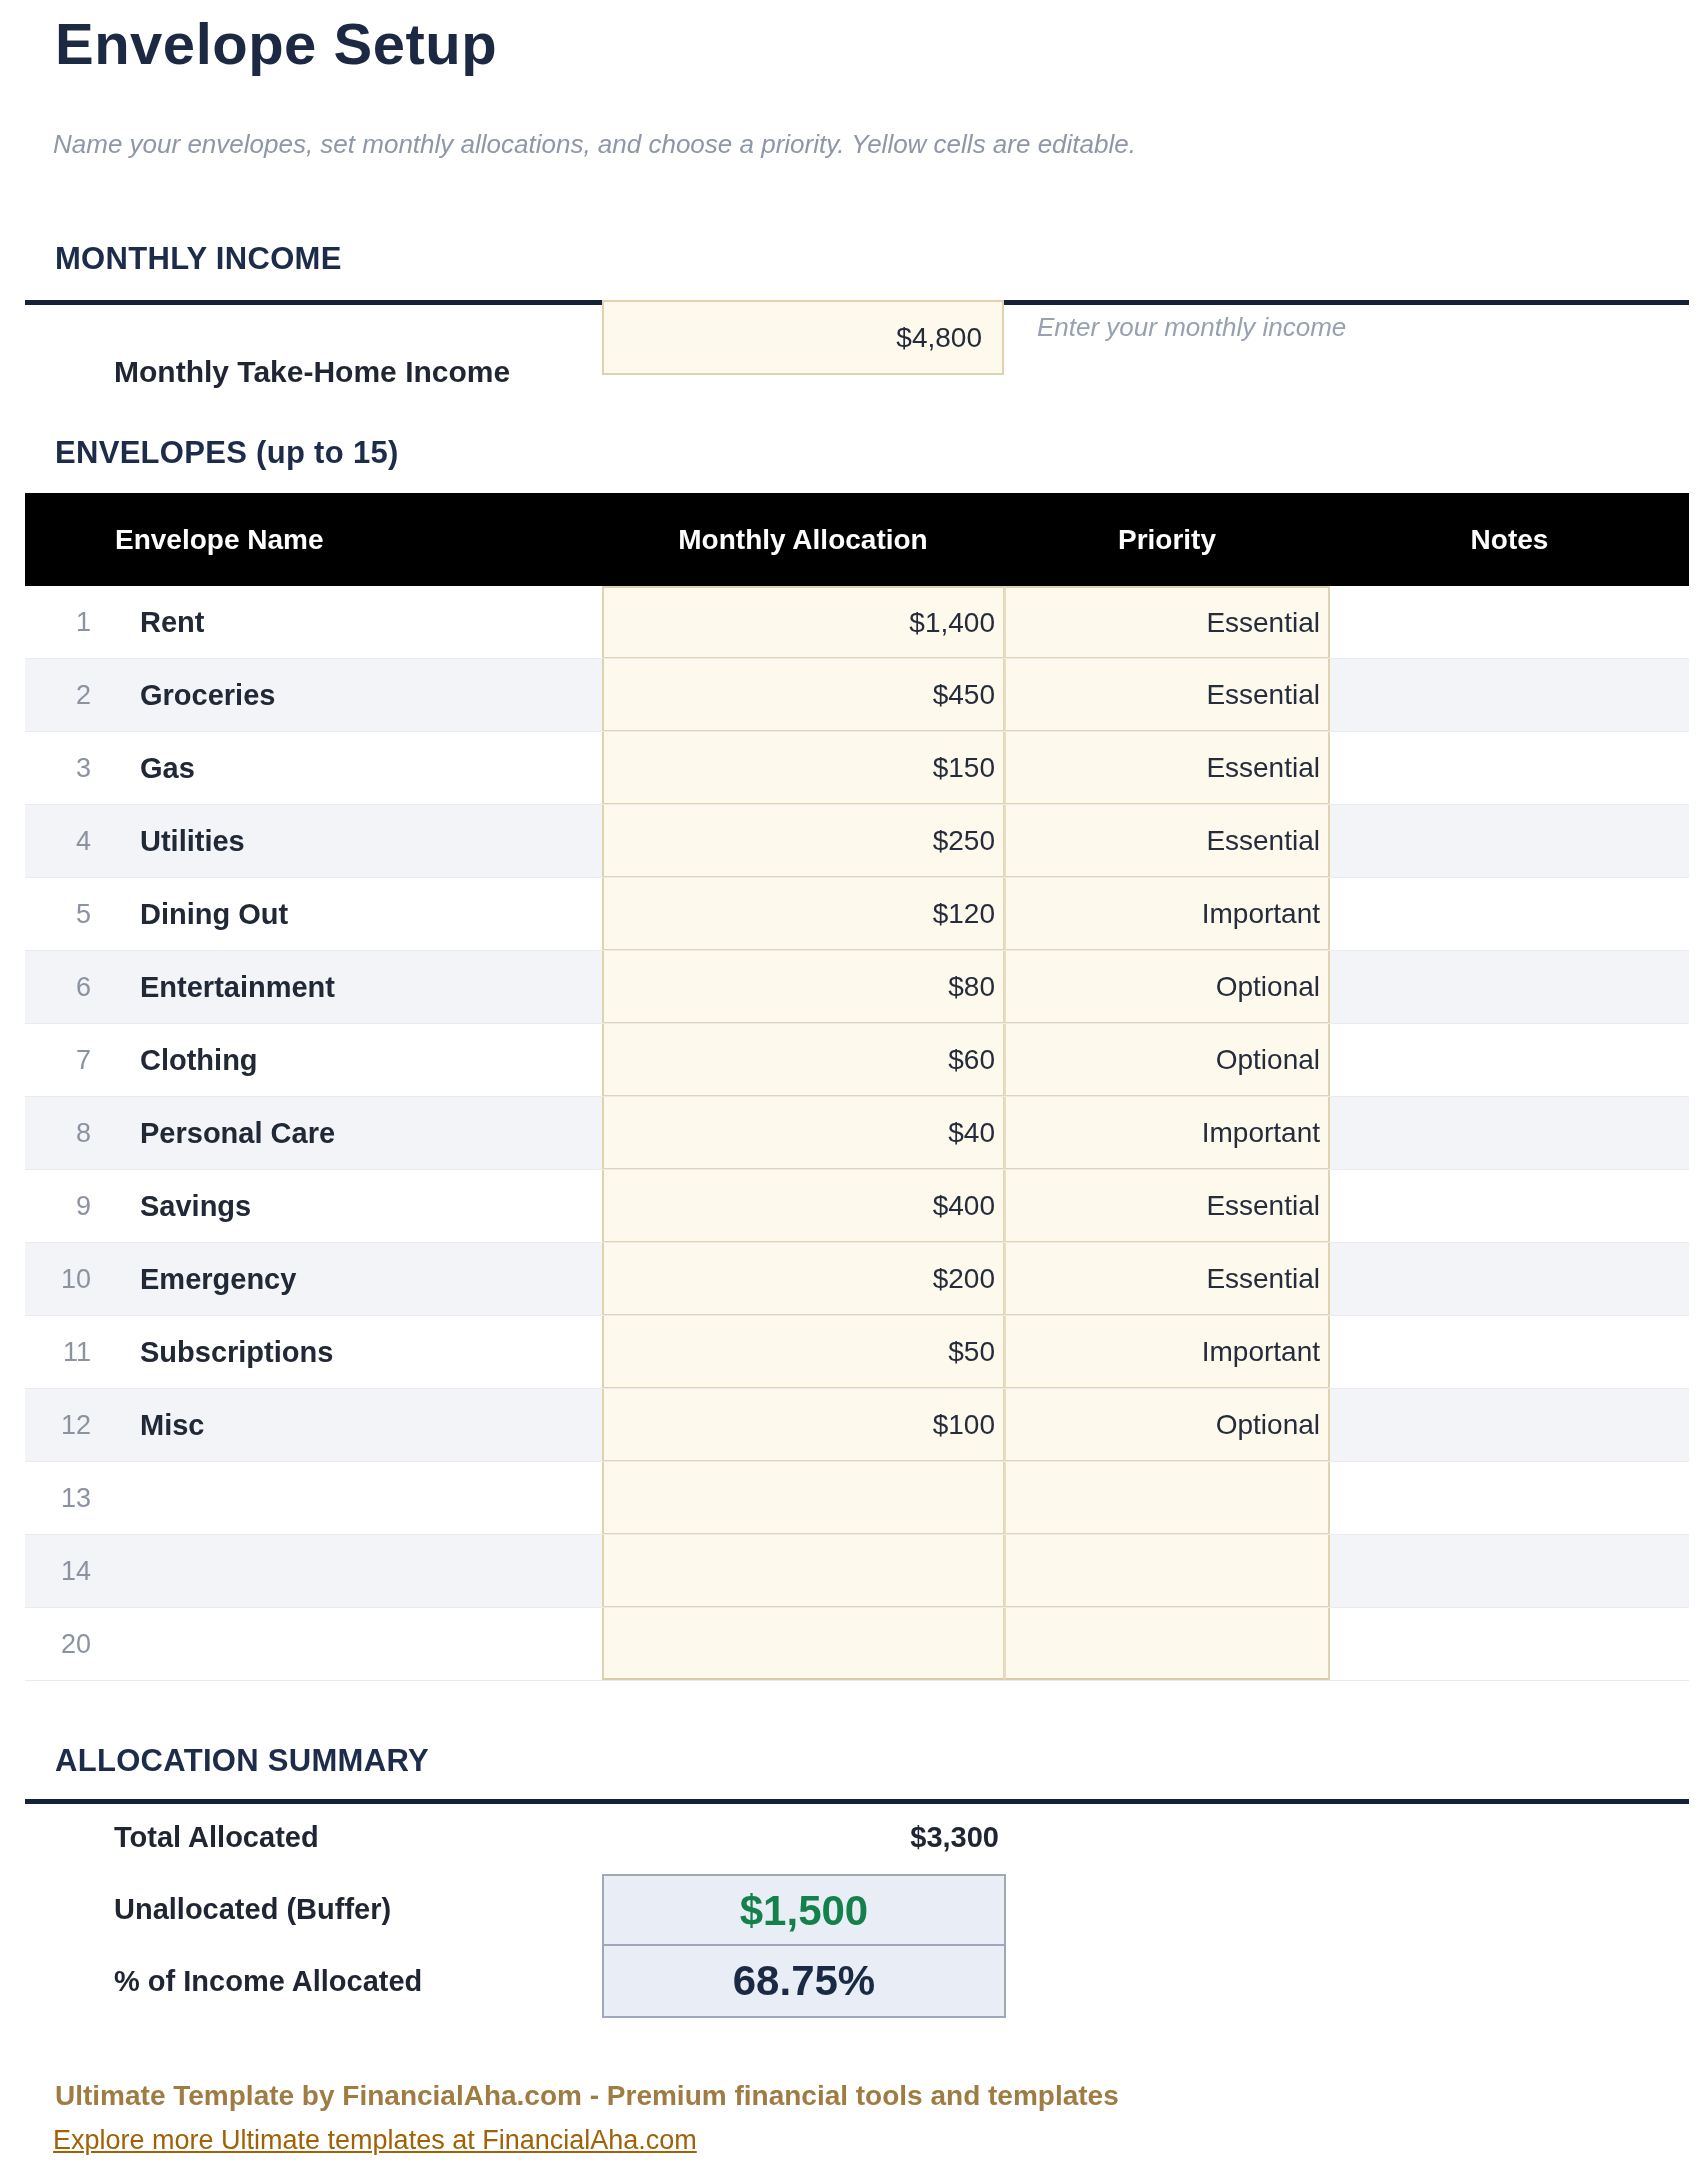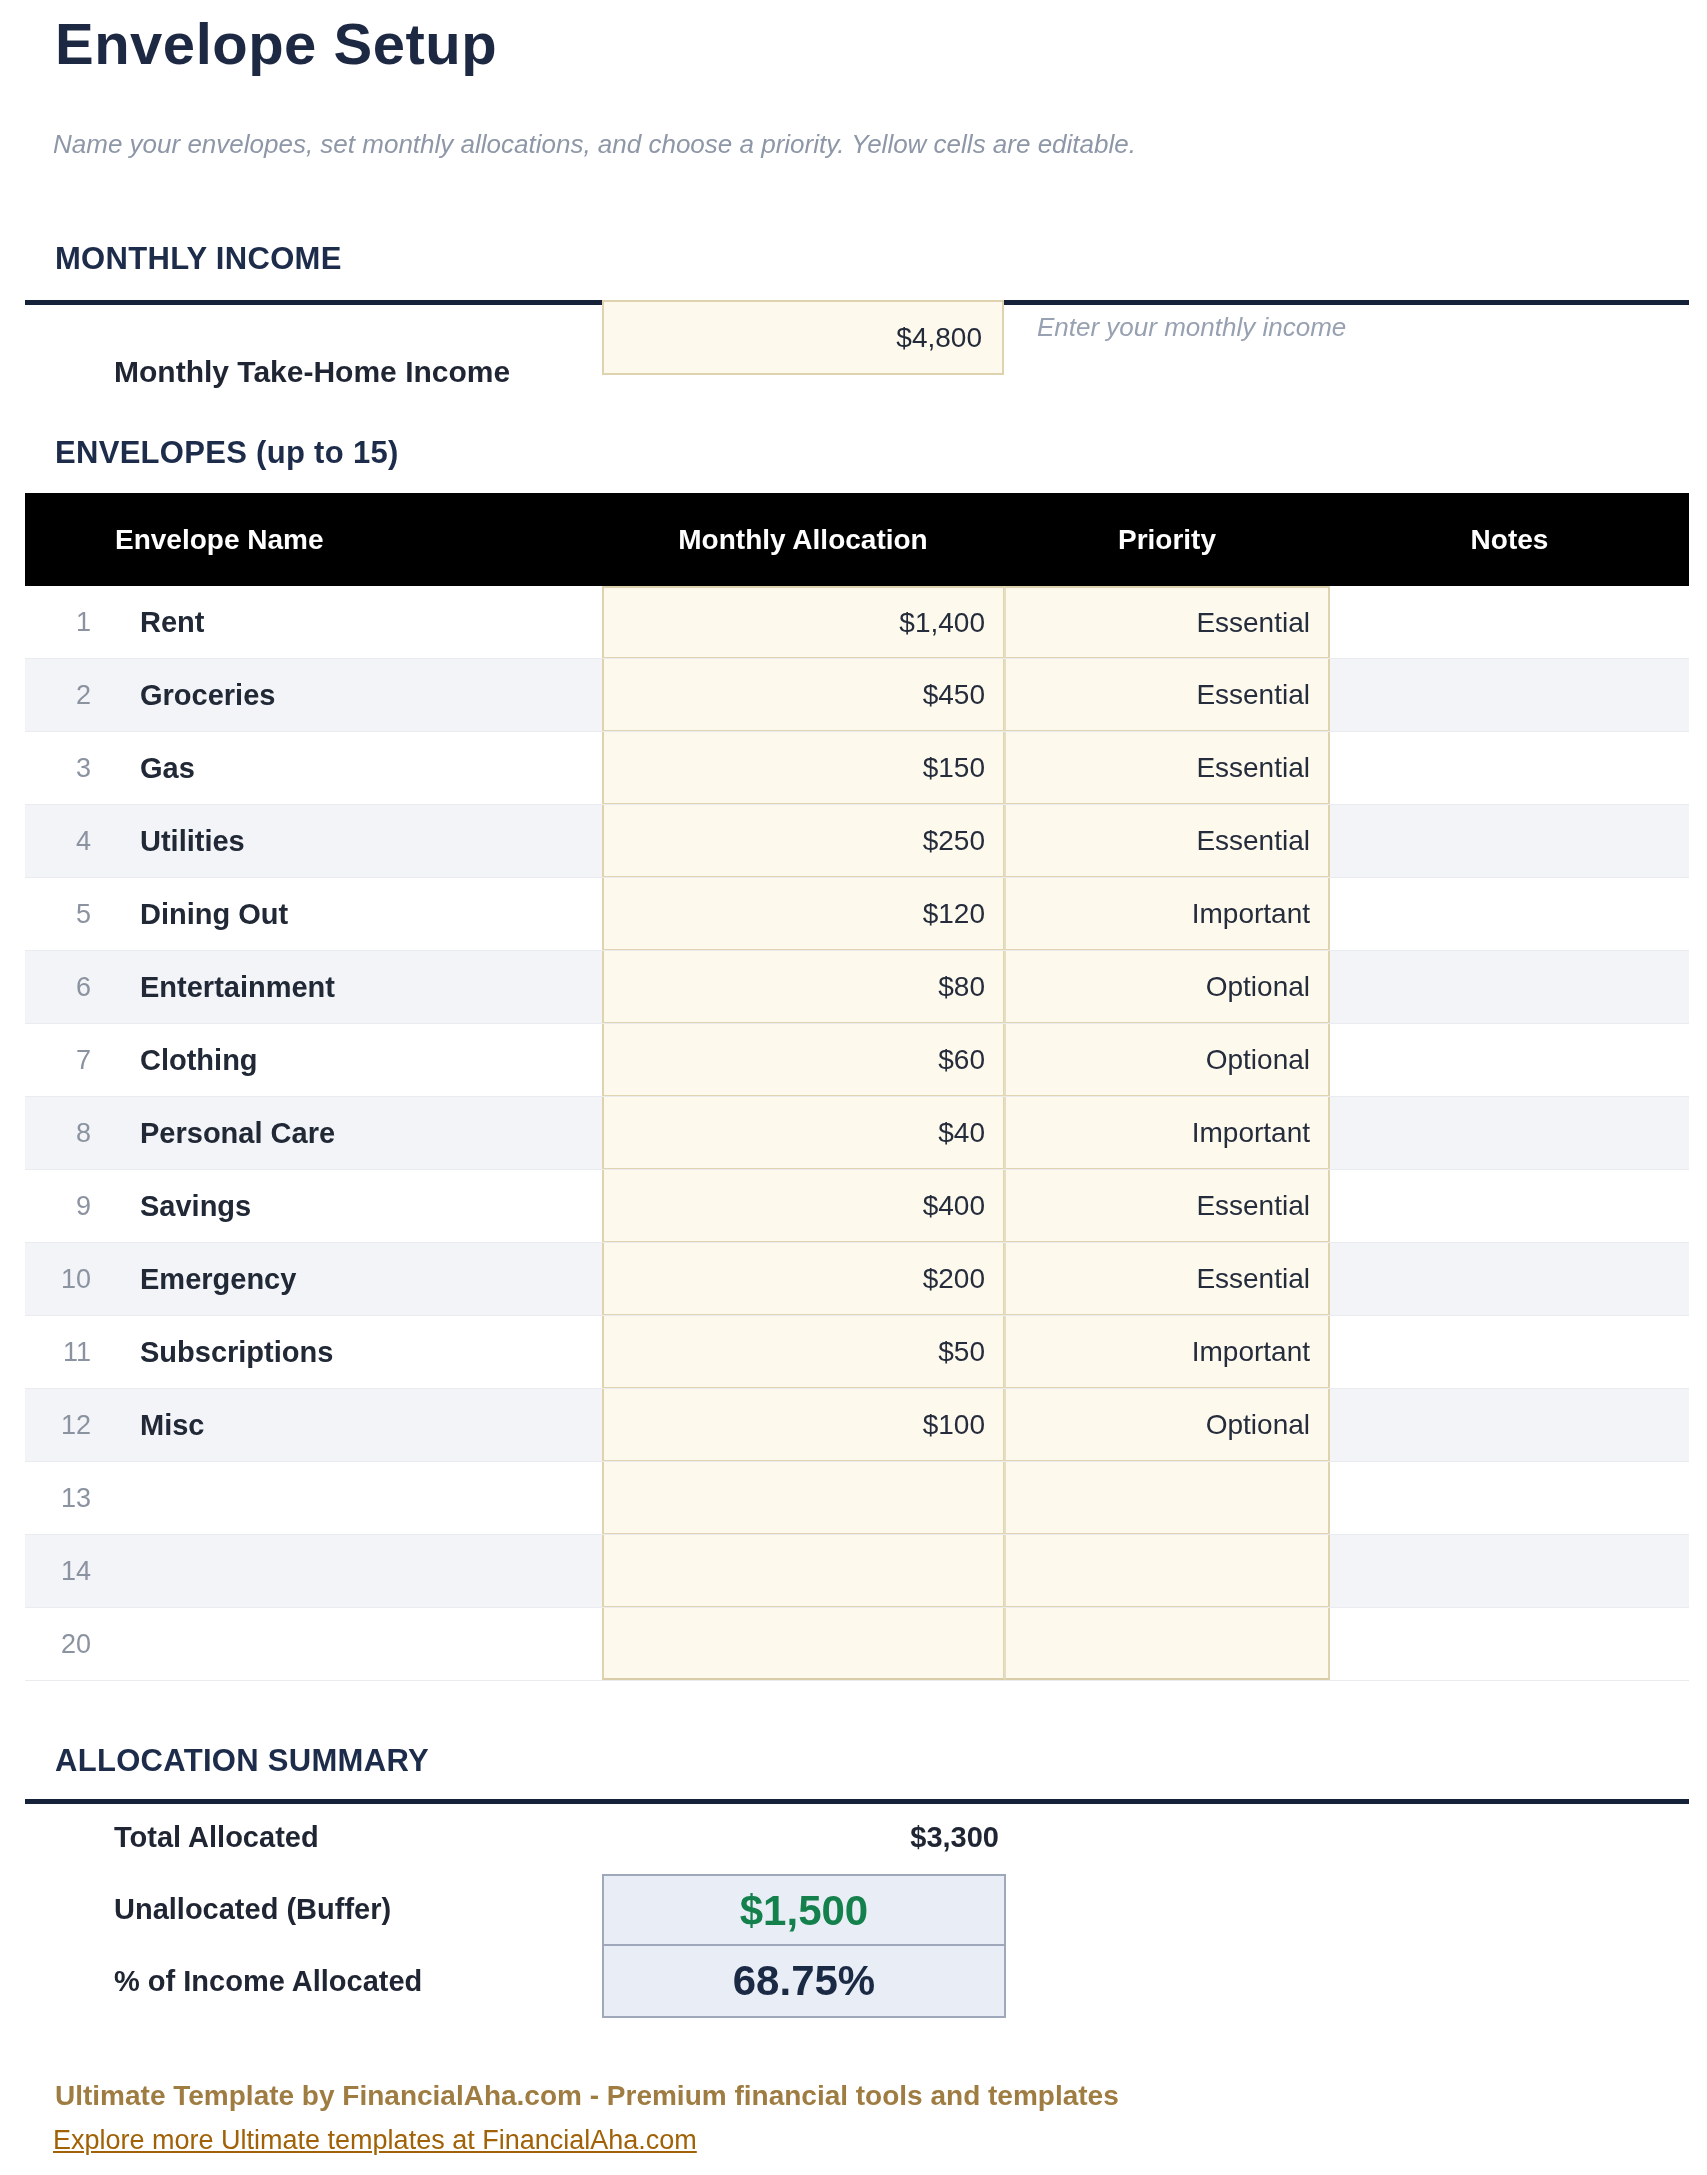--- a/index.html
+++ b/index.html
@@ -50,21 +50,21 @@
   .env-row { display:flex; height:73px; border-bottom:1px solid #e9ebef; }
   .env-row:nth-child(even) .c-plain { background:#f2f4f7; }
   .c-plain { height:100%; display:flex; align-items:center; }
   .c-num   { width:70px;  justify-content:flex-end; padding-right:4px;
              color:#8b92a0; font-size:27px; }
   .c-name  { width:507px; padding-left:45px; font-size:29px; font-weight:bold; color:#212836; }
   .c-notes { flex:1; }
   .c-yellow {
     background:#fdf9ec; border:1px solid #e0d5b0; border-top:none;
     display:flex; align-items:center; justify-content:flex-end;
-    padding-right:18px; font-size:28px; color:#252c3c; height:100%;
+    padding-right:8px; font-size:28px; color:#252c3c; height:100%;
   }
   .env-row:first-child .c-yellow { border-top:2px solid #ded3ae; }
   .env-row:last-child  .c-yellow { border-bottom:2px solid #d8cda6; }
   .c-alloc { width:402px; border-left:2px solid #ded3ae; }
   .c-pri   { width:326px; border-left:2px solid #e6ddc2; border-right:2px solid #ded3ae; }
 
   
   .sum-label { left:114px; font-size:29px; font-weight:bold; color:#1f2533; }
   #total-label   { top:1821px; }
   #buffer-label  { top:1893px; }

